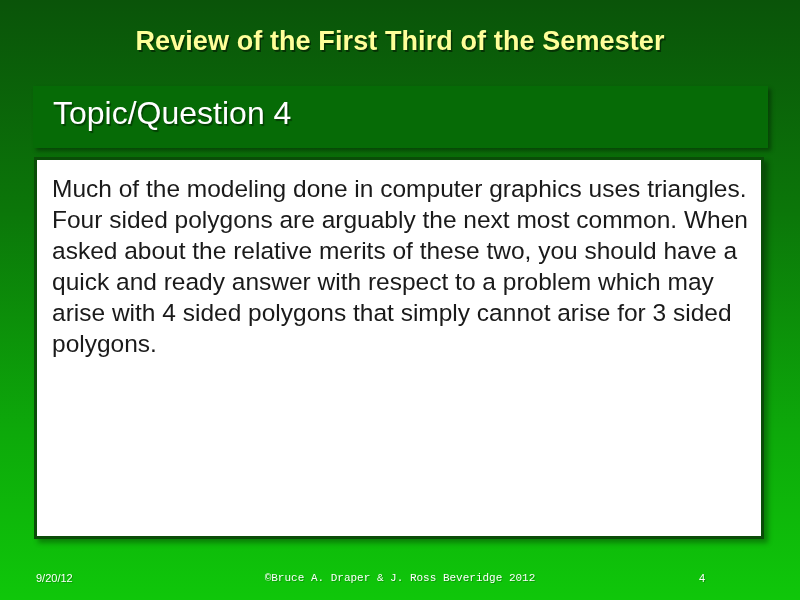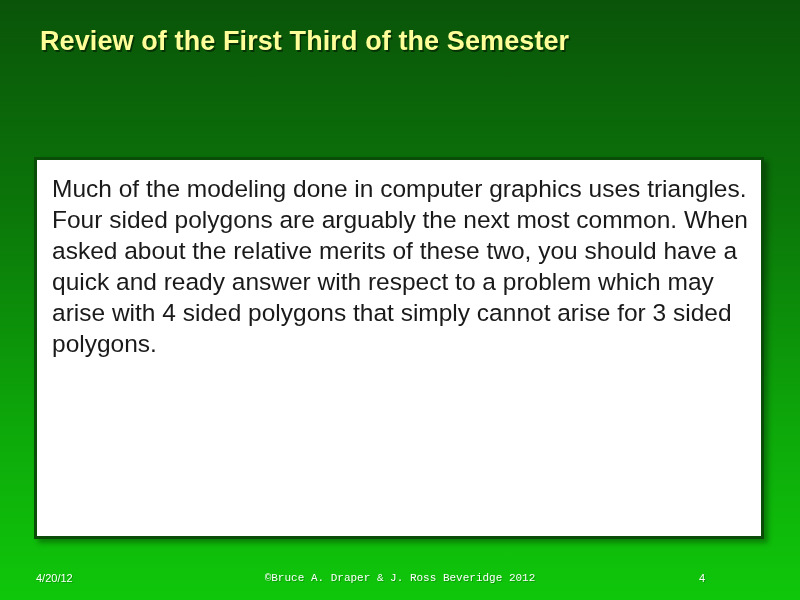--- a/index.html
+++ b/index.html
@@ -22,20 +22,21 @@
     position: absolute;
     left: 40px;
     top: 26px;
     width: 720px;
     font-size: 27px;
     font-weight: bold;
     color: #ffff99;
     letter-spacing: 0.1px;
     text-shadow: 1.5px 1.5px 0 rgba(0,0,0,0.45);
     white-space: nowrap;
+    text-align: center;
   }
 
   
   #subtitle-panel {
     position: absolute;
     left: 33px;
     top: 86px;
     width: 735px;
     height: 62px;
     background: #066b06;
@@ -88,24 +89,27 @@
   #footer-credit { left: 0; width: 800px; text-align: center; font-family: Liberation Mono, monospace; }
   #footer-page   { left: 0; width: 800px; text-align: center; transform: translateX(302px); }
 </style>
 </head>
 <body>
 
 <div id="slide">
 
   <div id="title">Review of the First Third of the Semester</div>
 
+  <div id="subtitle-panel">
+    <div id="subtitle-text">Topic/Question 4</div>
+  </div>
 
   <div id="content-box">
     <div id="body-text">Much of the modeling done in computer graphics uses triangles. Four sided polygons are arguably the next most common. When asked about the relative merits of these two, you should have a quick and ready answer with respect to a problem which may arise with 4 sided polygons that simply cannot arise for 3 sided polygons.</div>
   </div>
 
-  <div class="footer-item" id="footer-date">4/20/12</div>
+  <div class="footer-item" id="footer-date">9/20/12</div>
 
   <div class="footer-item" id="footer-credit">©Bruce A. Draper &amp; J. Ross Beveridge 2012</div>
 
   <div class="footer-item" id="footer-page">4</div>
 
 </div>
 
 </body></html>

